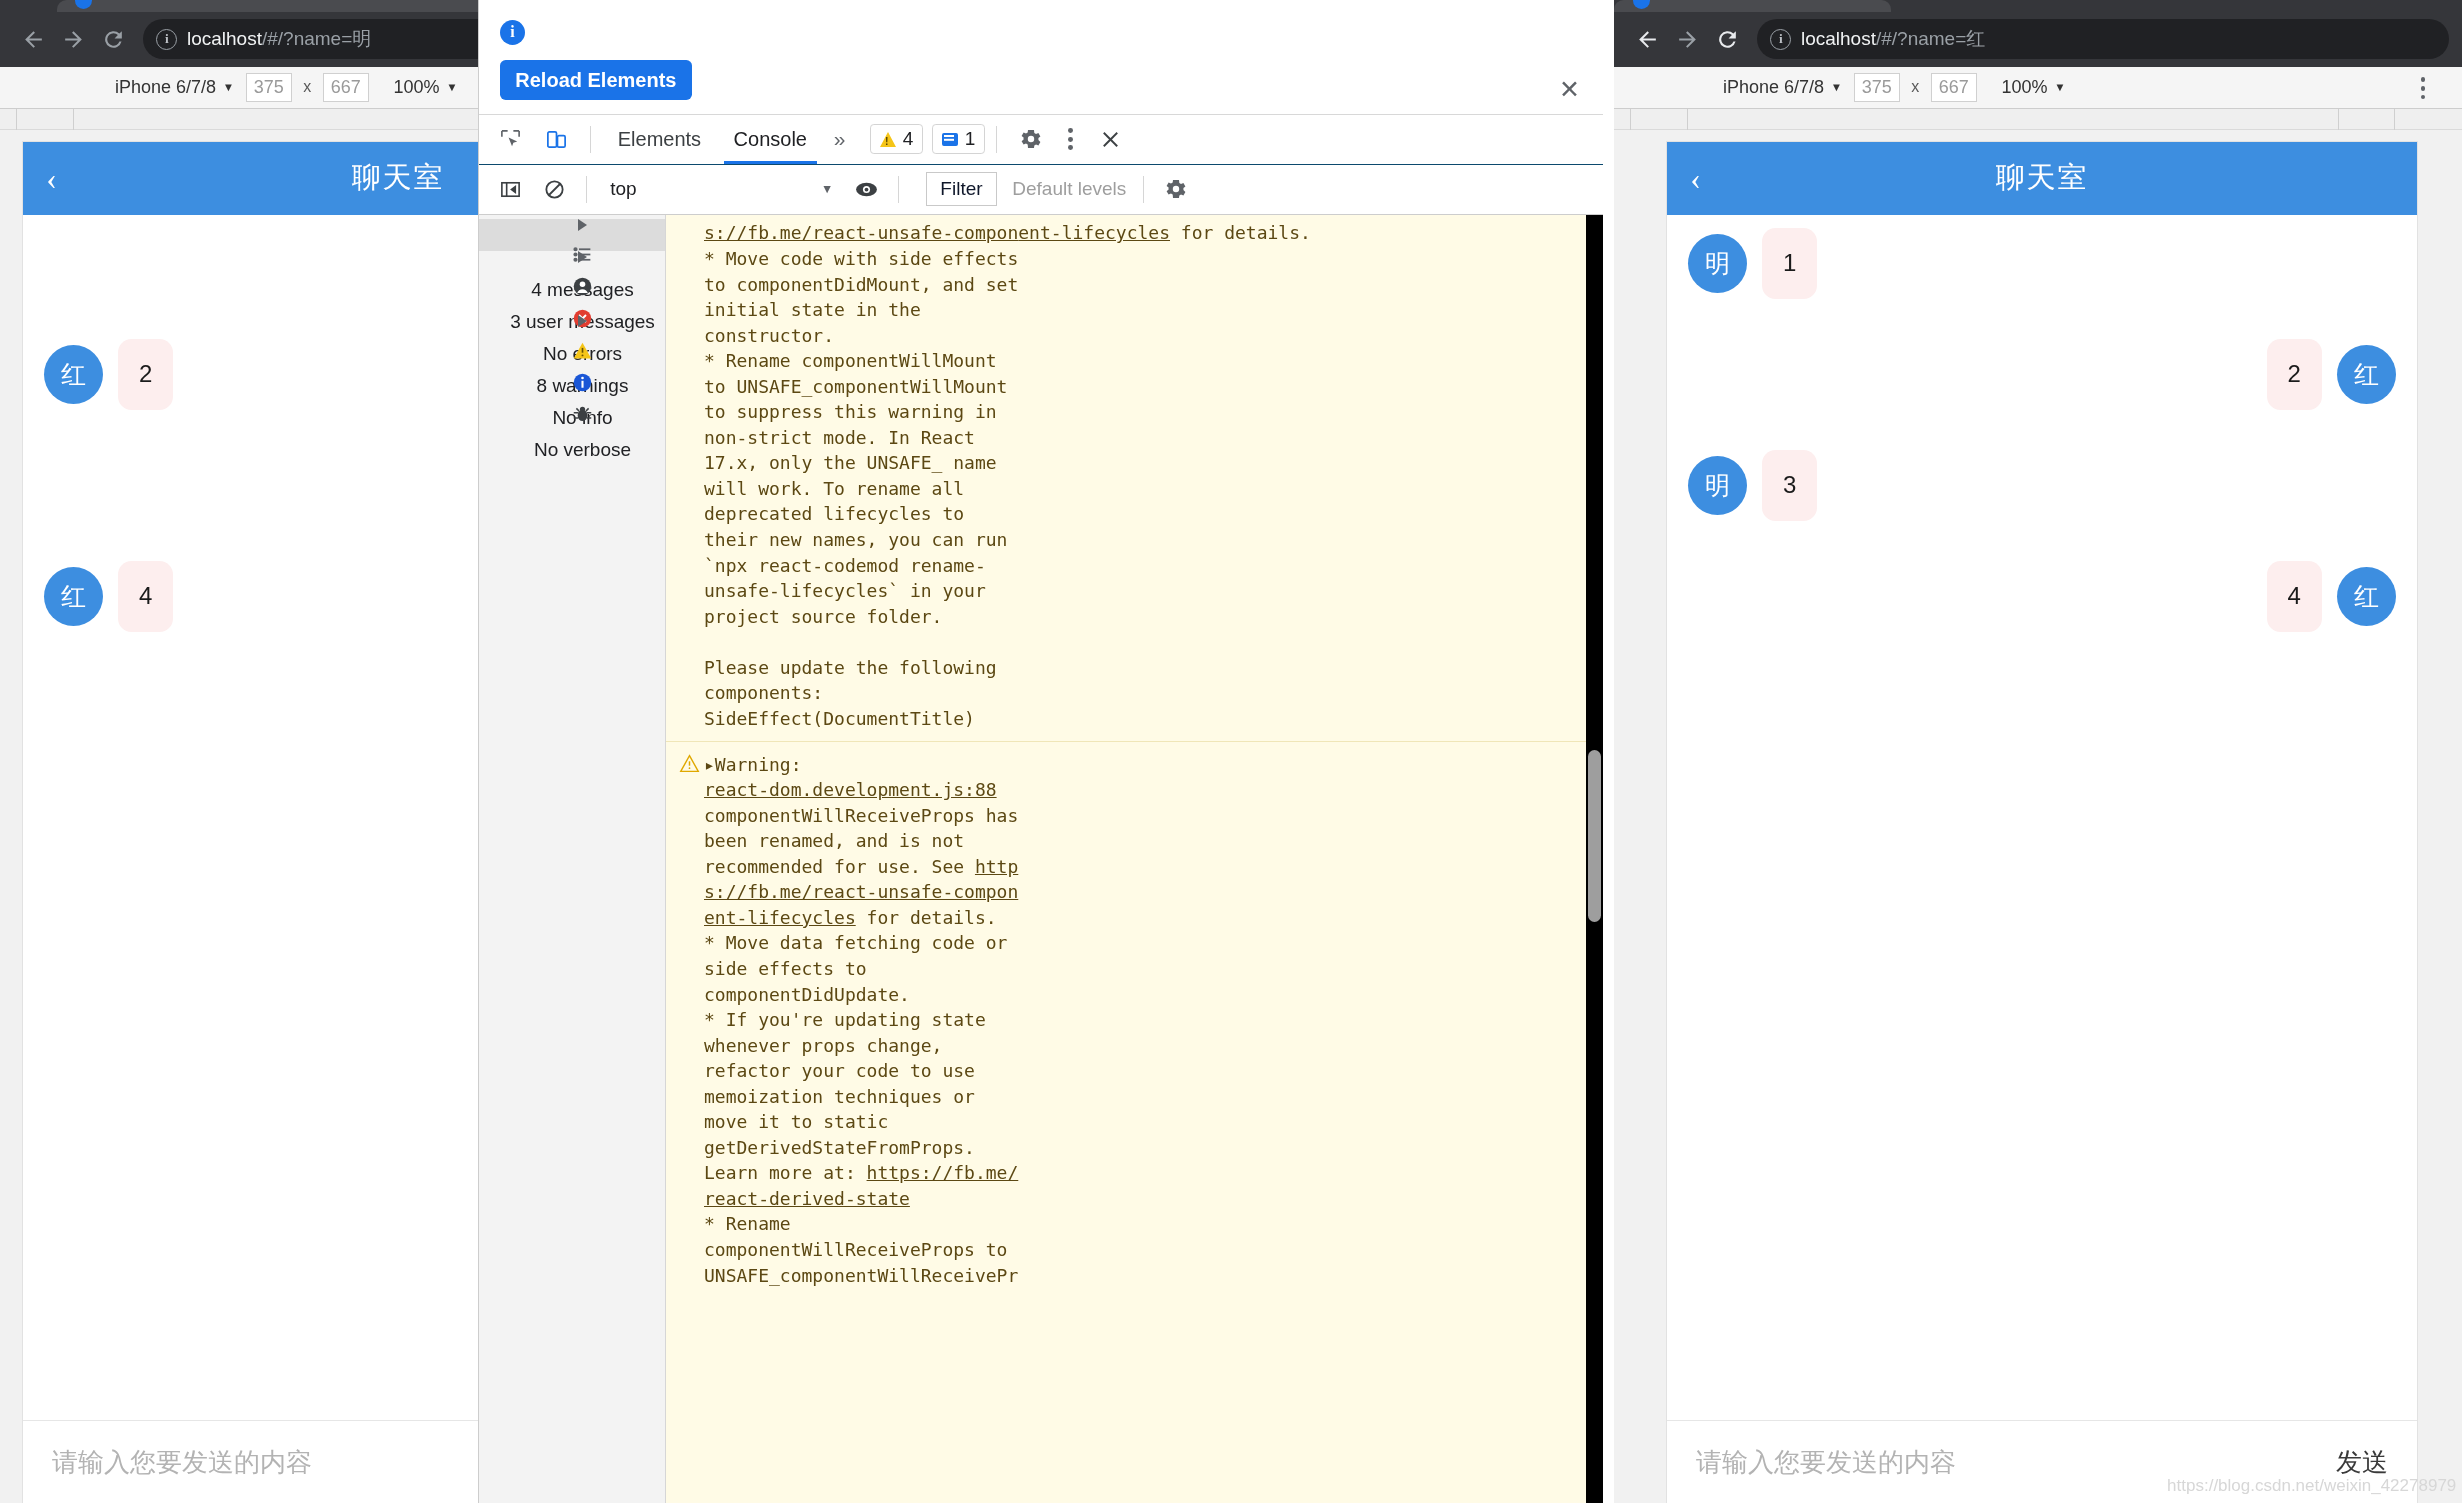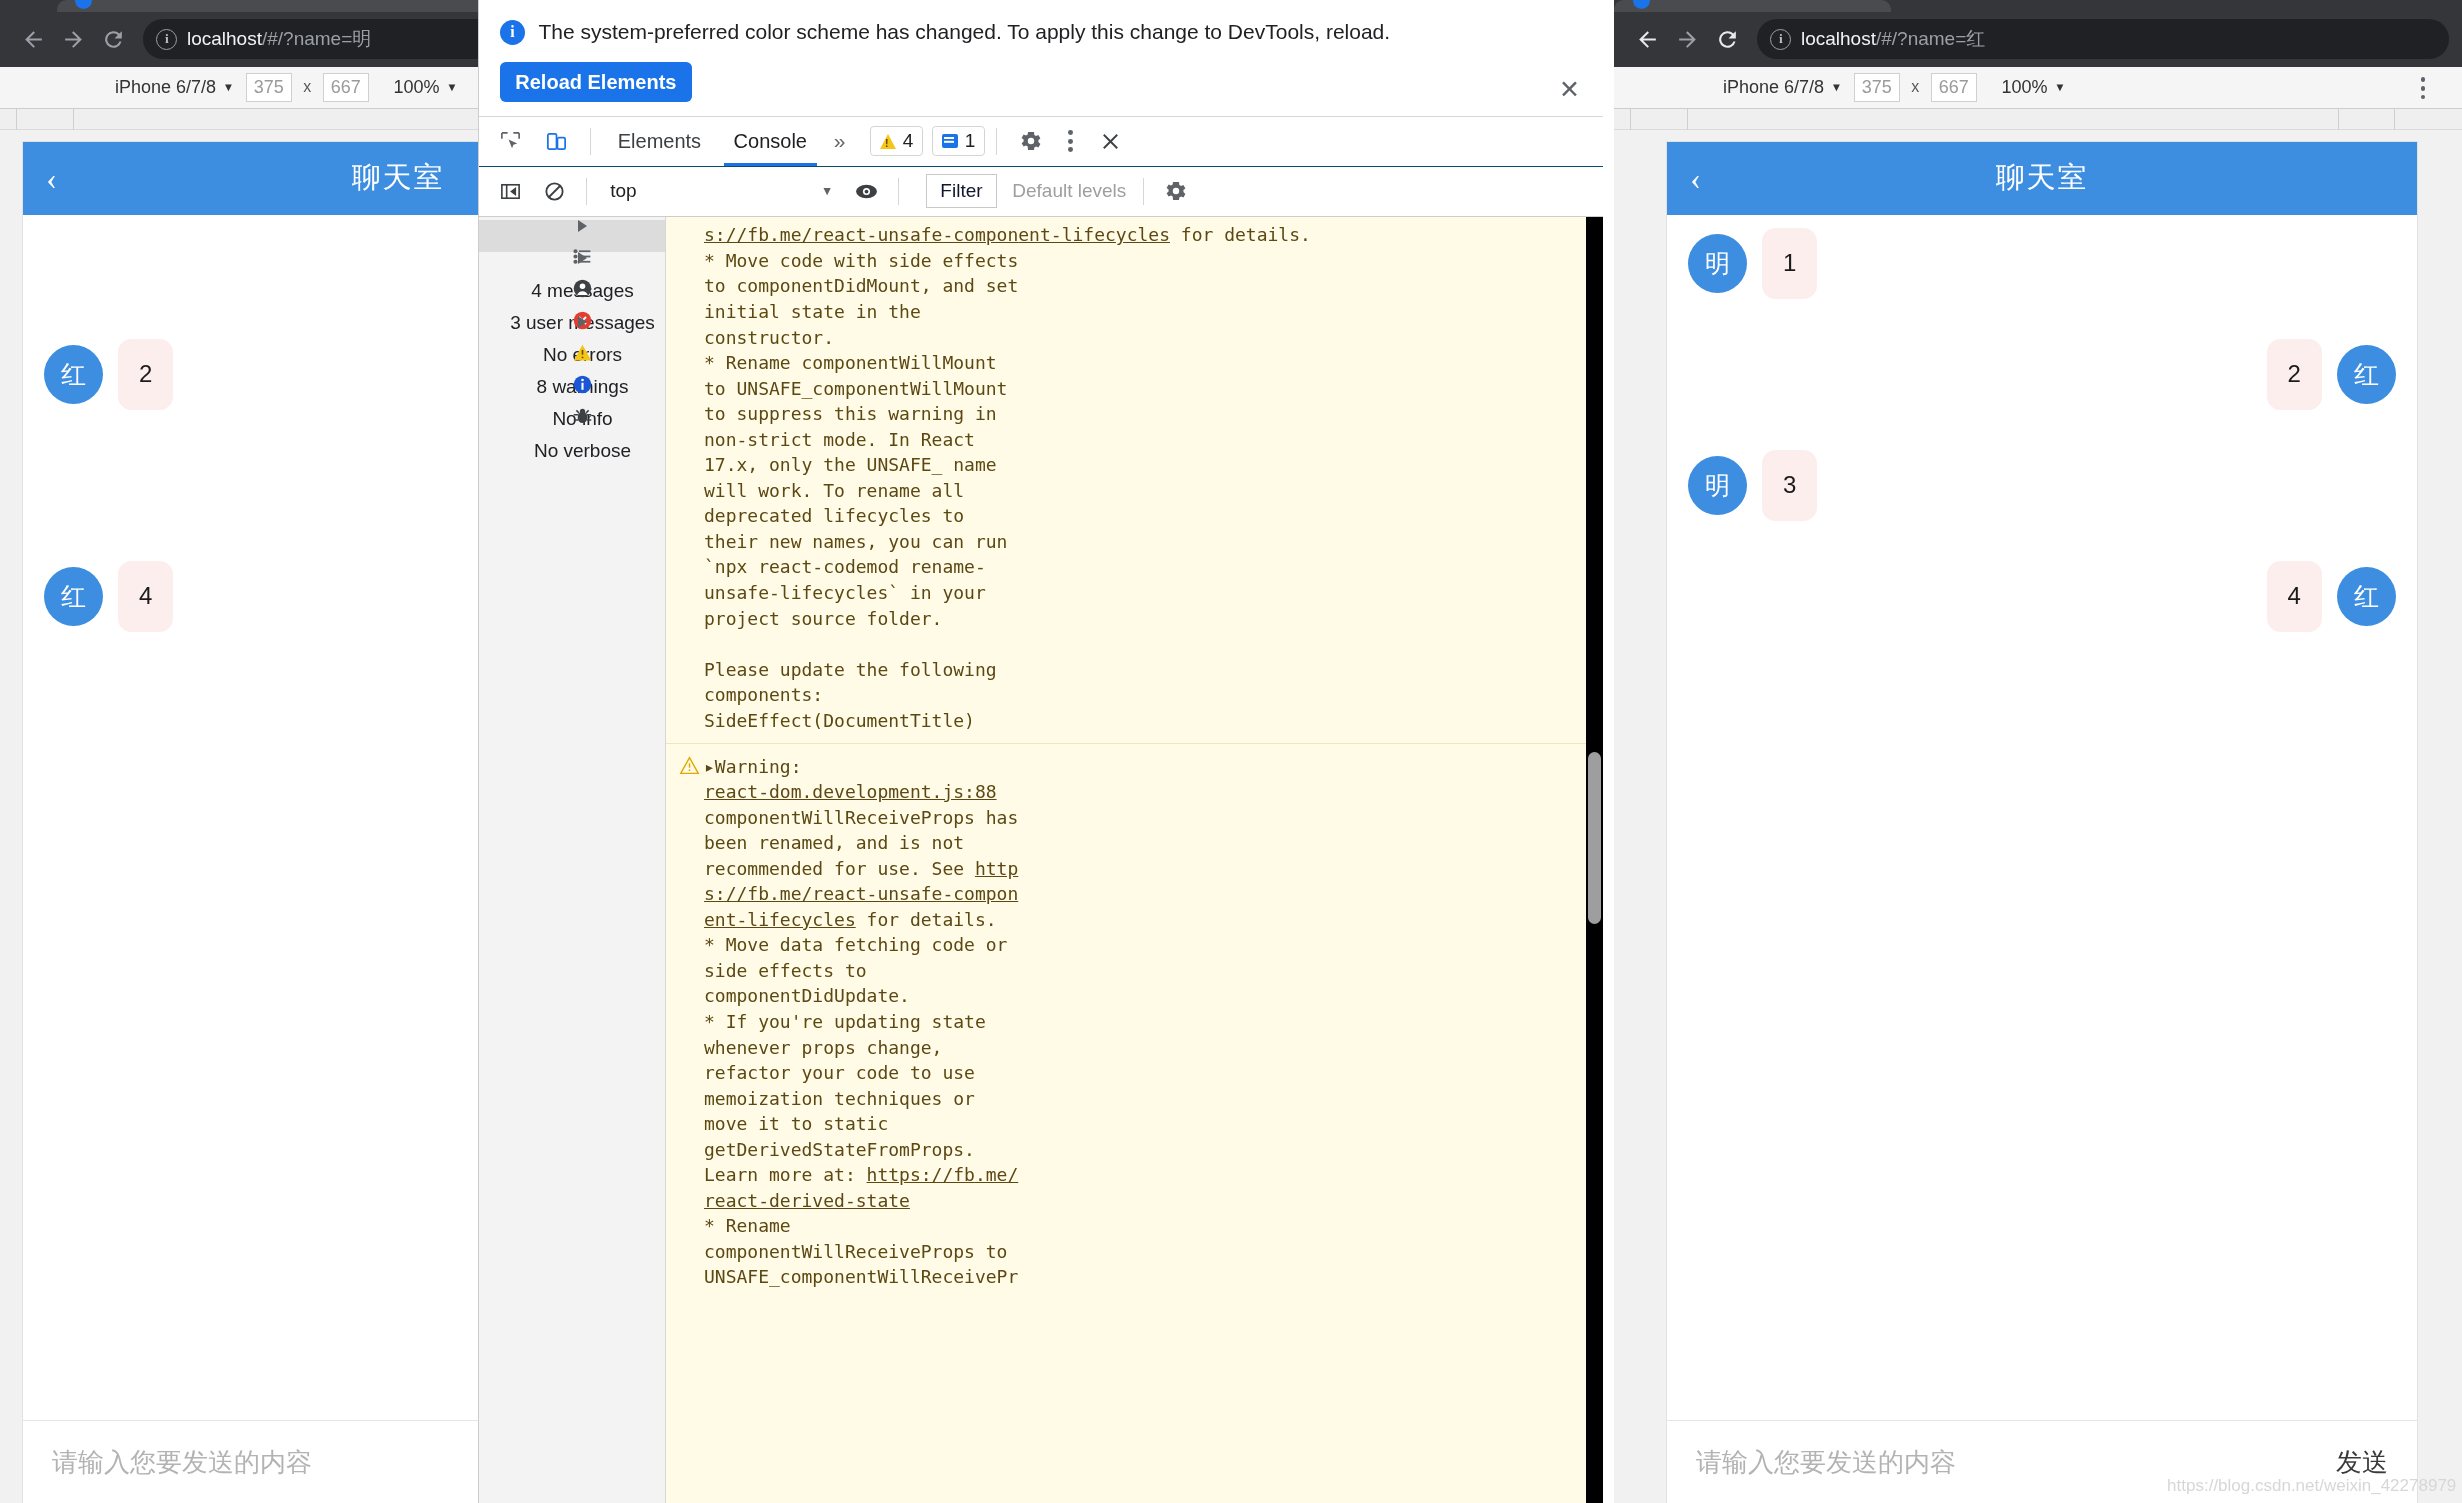--- a/index.html
+++ b/index.html
@@ -405,21 +405,20 @@
           <div class="send-btn">发送</div>
         </div>
       </div>
     </div>
 
     <div class="devtools">
 
       <div class="dt-notice">
         <div class="dt-notice-row">
           <div class="info-circle">i</div>
-          <div class="dt-notice-text">The system-preferred color scheme has changed. To apply this change to DevTools, reload.</div>
         </div>
         <div class="reload-btn">Reload Elements</div>
         <div class="notice-close">✕</div>
       </div>
 
       <div class="dt-tabbar">
         <div class="dt-ic">
           <svg width="23" height="23" viewBox="0 0 24 24" fill="none" stroke="#5f6368" stroke-width="1.7">
             <path d="M3 3h6M3 3v6M21 3h-6M21 3v6"></path>
               <path d="M10 10l9 4-4 1.4L13.6 19z" fill="#5f6368" stroke="none"></path>

